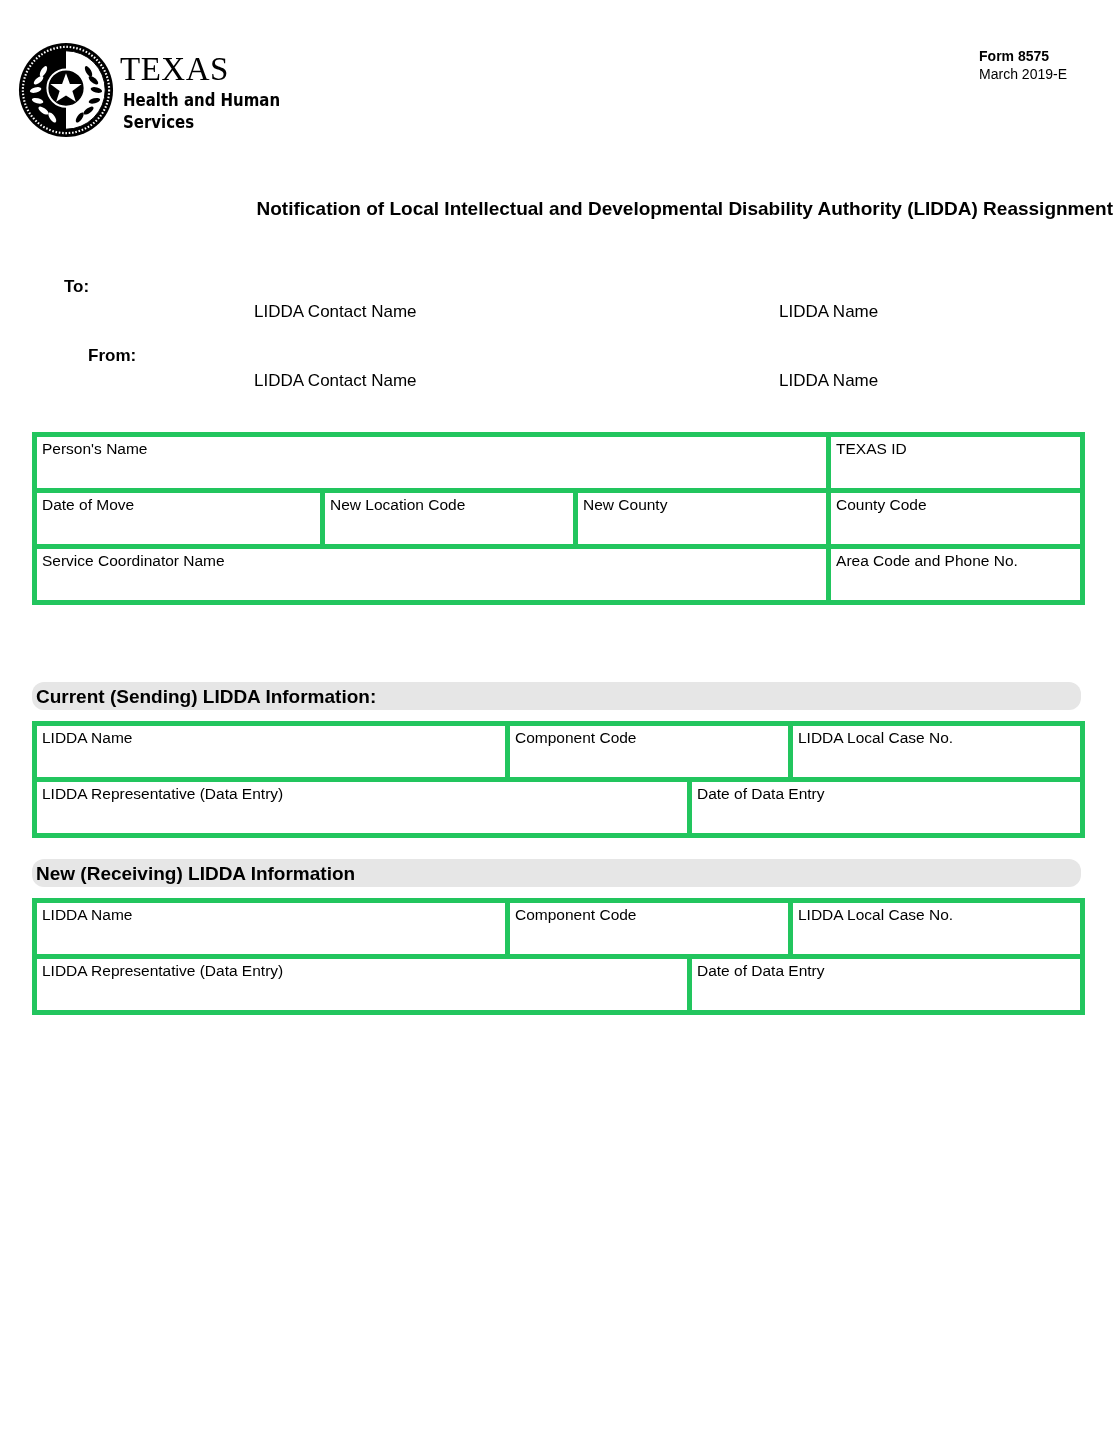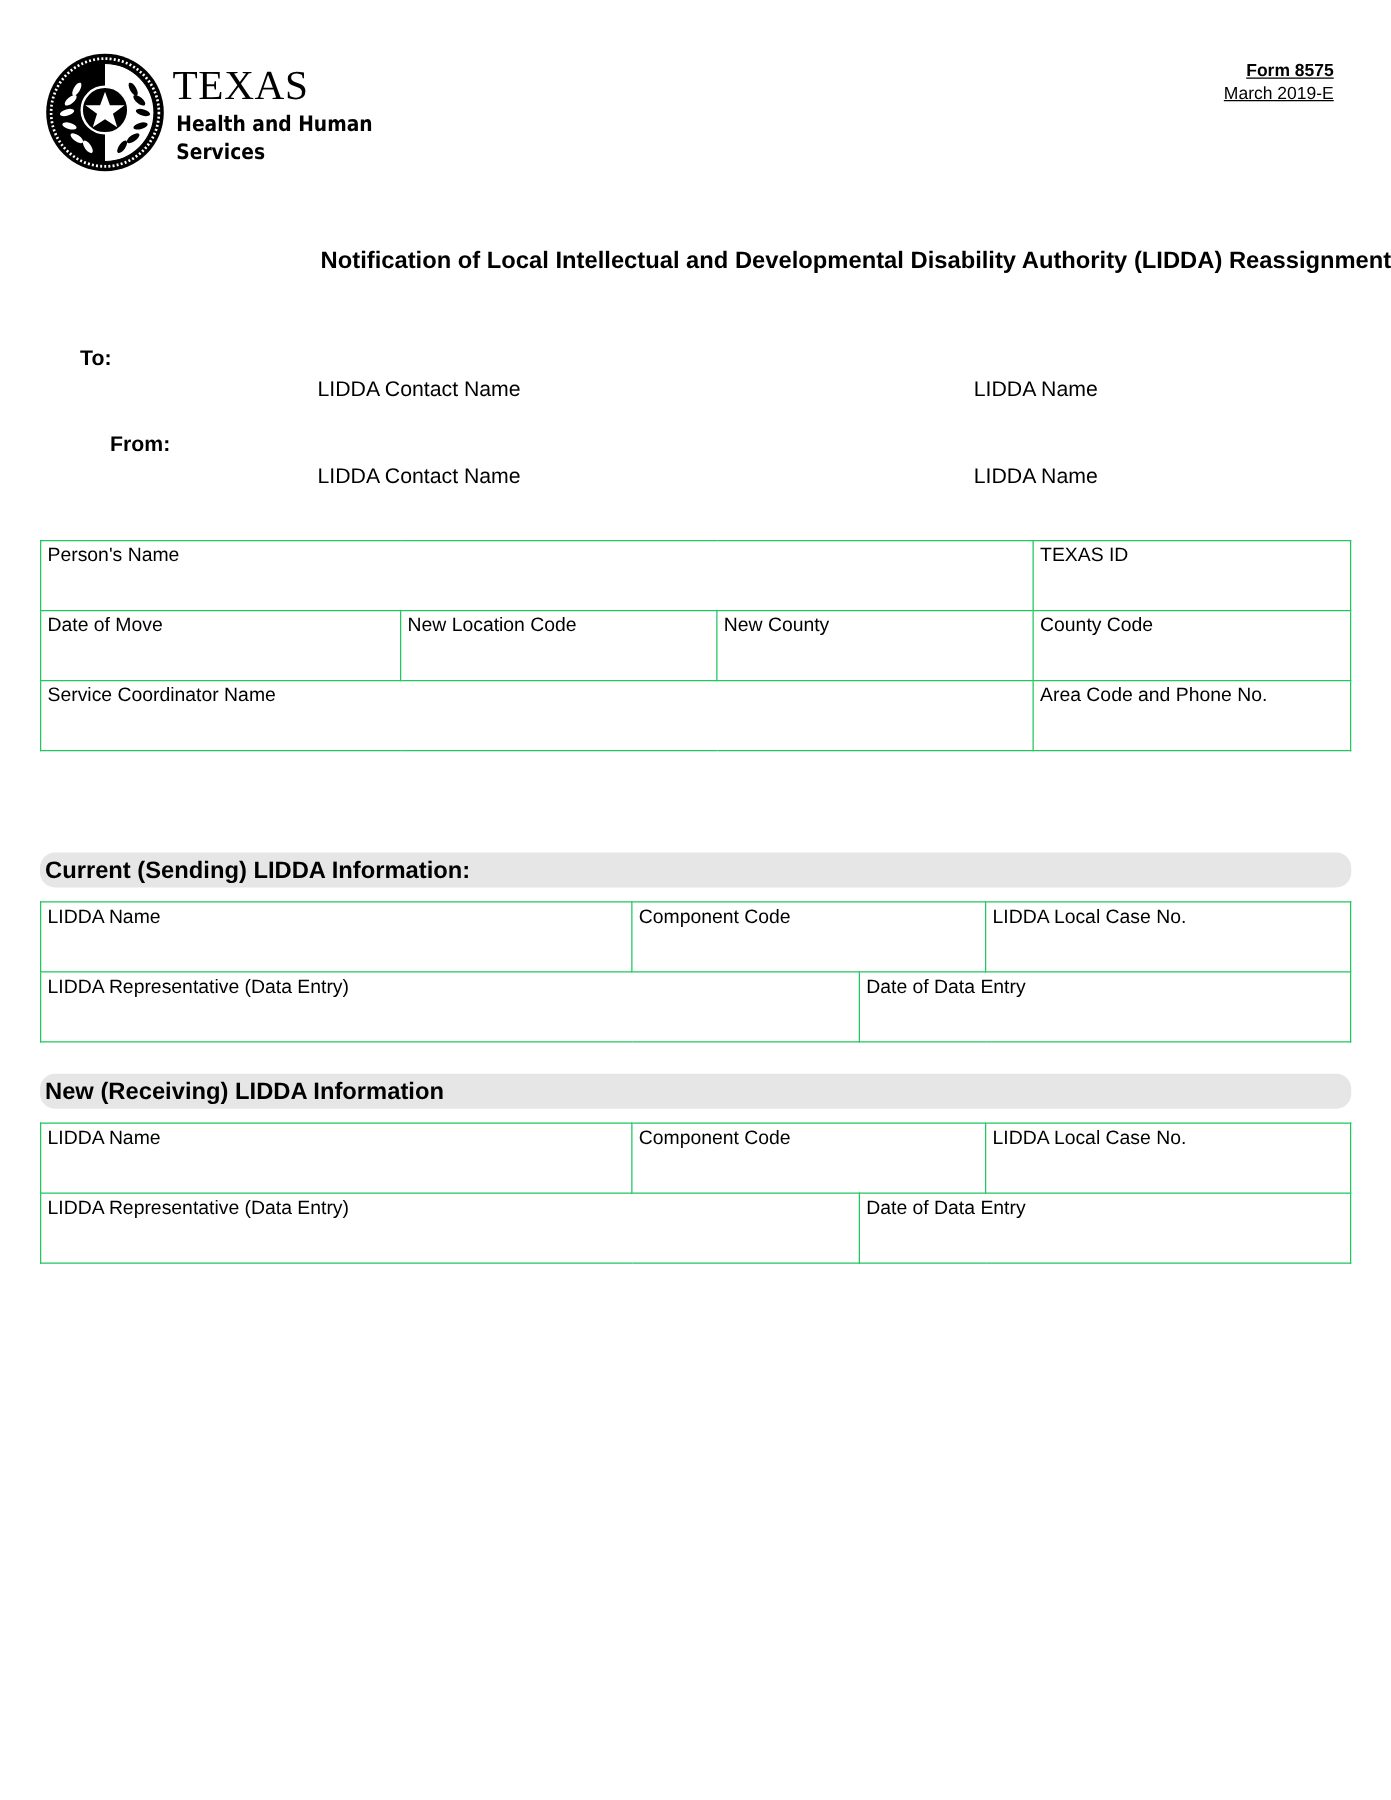--- a/index.html
+++ b/index.html
@@ -1,34 +1,34 @@
 <!DOCTYPE html>
 <html><head>
 <meta charset="utf-8">
 <style>
   * { box-sizing: border-box; margin: 0; padding: 0; }
   html, body { width: 1113px; height: 1440px; background: #ffffff; }
   body { position: relative; font-family: "Liberation Sans", sans-serif; color: #000; overflow: hidden; }
 
-  .logo { position: absolute; left: 35px; top: 41px; width: 260px; height: 100px; }
+  .logo { position: absolute; left: 17px; top: 41px; width: 260px; height: 100px; }
   .logo .seal { position: absolute; left: 0; top: 0; width: 98px; height: 98px; }
   .logo .texas { position: absolute; left: 103px; top: 12px; font-family: "Liberation Serif", serif; font-size: 33px; line-height: 1; letter-spacing: 0.5px; }
   .logo .hhs1 { position: absolute; left: 106px; top: 51px; font-family: "DejaVu Sans", sans-serif; font-weight: bold; font-size: 17px; line-height: 1; transform: scaleX(0.88); transform-origin: left; white-space: nowrap; }
   .logo .hhs2 { position: absolute; left: 106px; top: 73px; font-family: "DejaVu Sans", sans-serif; font-weight: bold; font-size: 17px; line-height: 1; transform: scaleX(0.88); transform-origin: left; white-space: nowrap; }
 
-  .formno { position: absolute; right: 46px; top: 47px; text-align: right; font-size: 14px; line-height: 18px; text-decoration: underline; }
+  .formno { position: absolute; right: 46px; top: 47px; font-size: 14px; line-height: 18px; }
   .formno .num { font-weight: bold; }
 
   .title { position: absolute; left: 0; width: 1113px; top: 198px; text-align: right; font-size: 19px; font-weight: bold; }
 
   .addr-label { position: absolute; font-size: 17px; font-weight: bold; }
   .addr-field { position: absolute; font-size: 17px; }
 
   table.form { position: absolute; left: 32px; width: 1048px; border-collapse: collapse; table-layout: fixed; }
-  table.form td { border: 1px solid #22c55e; height: 56px; vertical-align: top; padding: 3px 5px; font-size: 15.5px; line-height: 18px; }
+  table.form td { border: 5px solid #22c55e; height: 56px; vertical-align: top; padding: 3px 5px; font-size: 15.5px; line-height: 18px; }
 
   .section-bar { position: absolute; left: 32px; width: 1049px; height: 28px; background: #e6e6e6; font-size: 19px; font-weight: bold; padding: 4px 0 0 4px; border-radius: 12px; }
 </style>
 </head>
 <body>
 
 <div class="logo">
   <svg class="seal" viewBox="0 0 100 100">
     <circle cx="50" cy="50" r="48" fill="#000"></circle>
     <circle cx="50" cy="50" r="44" fill="none" stroke="#fff" stroke-width="2.2" stroke-dasharray="1.6 1.8"></circle>

